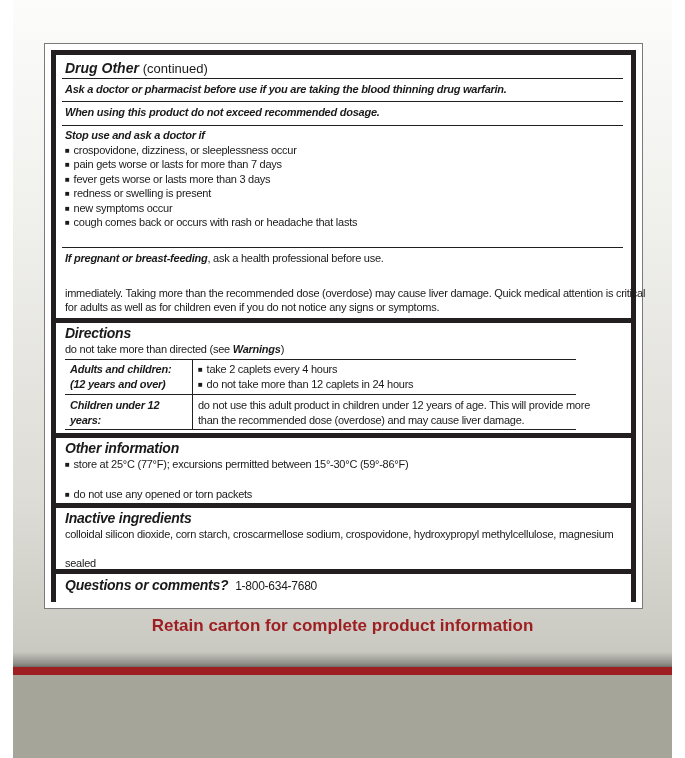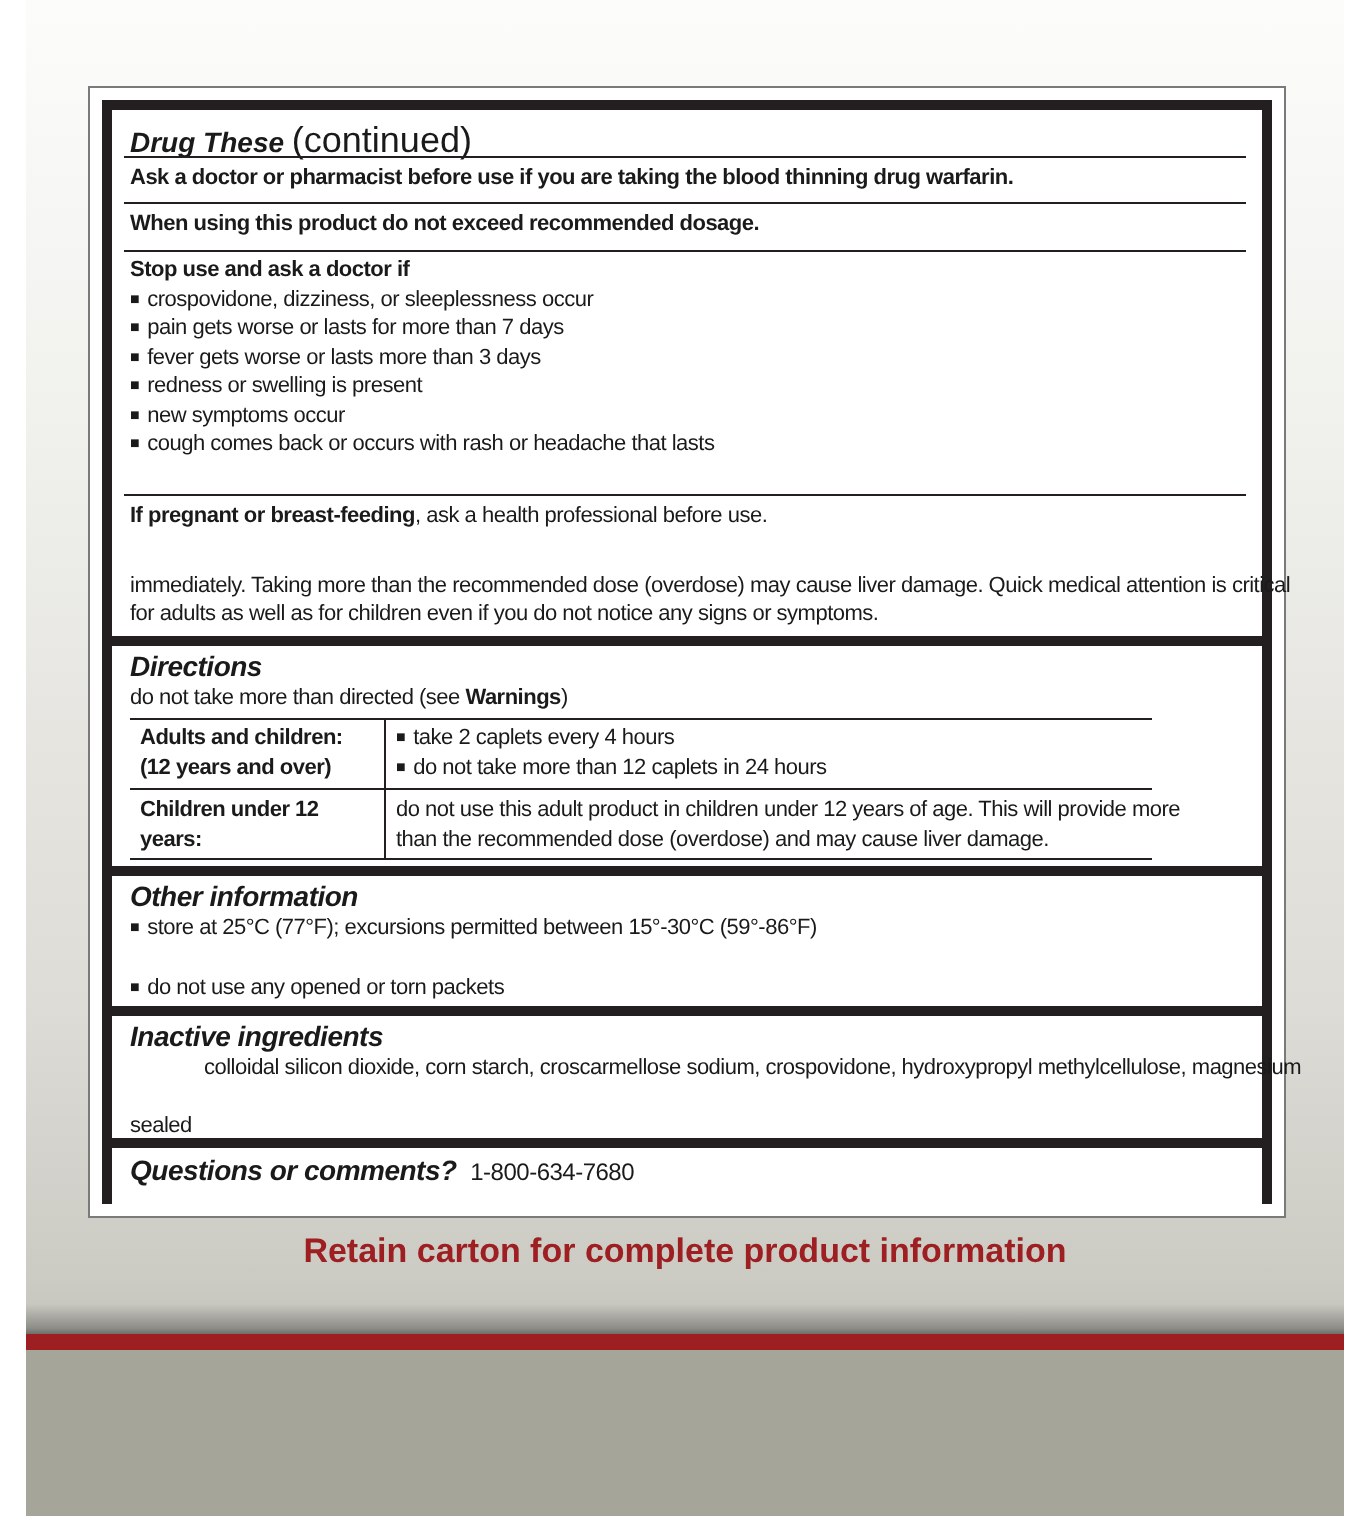--- a/index.html
+++ b/index.html
@@ -29,25 +29,25 @@
     position: absolute; left: 51px; top: 50px; width: 575px; height: 542px;
     border: 5px solid #231f20; background: #ffffff;
   }
   .section {
     position: absolute; left: 0; width: 575px; background: #fff;
   }
   .bar { position: absolute; left: 0; width: 575px; height: 5px; background: #231f20; }
   .rule { position: absolute; left: 6px; width: 561px; height: 1px; background: #231f20; }
   .txt { position: absolute; left: 9px; font-size: 11px; line-height: 14.5px; white-space: nowrap; letter-spacing: -0.25px; }
   .h-italic { font-weight: bold; font-style: italic; font-size: 14px; }
-  .b { font-weight: bold; }
+  .b { font-weight: bold; font-style: italic; }
   .bul::before { content: "■"; font-size: 8px; margin-right: 4px; position: relative; top: -1px; }
   .title-row { position: absolute; left: 9px; top: 5px; font-size: 14px; white-space: nowrap; }
   .title-row .h-italic { font-size: 14px; }
-  .title-row .normal { font-size: 18px; }
+  .title-row .normal { font-size: 13px; }
 
   
   .dtable { position: absolute; left: 9px; width: 511px; }
   .dtable .hline { position: absolute; left: 0; width: 511px; height: 1px; background: #231f20; }
   .dtable .vline { position: absolute; left: 127px; width: 1px; background: #231f20; }
   .dtable .cell { position: absolute; font-size: 11px; line-height: 15px; white-space: nowrap; letter-spacing: -0.25px; }
 
   .retain {
     position: absolute; left: 0; top: 616px; width: 685px; text-align: center;
     color: #9e1f22; font-weight: bold; font-size: 17px; letter-spacing: 0px;
@@ -59,21 +59,21 @@
 <div class="page"></div>
 <div class="red-band"></div>
 <div class="bottom-grey"></div>
 
 <div class="outer-frame"></div>
 
 <div class="label">
 
   <div class="section" style="top:0; height:263px;">
     <div class="title-row">
-      <span class="h-italic">Drug These</span>
+      <span class="h-italic">Drug Other</span>
       <span class="normal">(continued)</span>
     </div>
     <div class="rule" style="top:23px;"></div>
 
     <div class="txt b" style="top:27px;">Ask a doctor or pharmacist before use if you are taking the blood thinning drug warfarin.</div>
     <div class="rule" style="top:46px;"></div>
 
     <div class="txt b" style="top:50px;">When using this product do not exceed recommended dosage.</div>
     <div class="rule" style="top:70px;"></div>
 
@@ -124,21 +124,21 @@
 
   <div class="section" style="top:383px; height:65px;">
     <div class="txt h-italic" style="top:3px;">Other information</div>
     <div class="txt bul" style="top:19px;">store at 25°C (77°F); excursions permitted between 15°-30°C (59°-86°F)</div>
     <div class="txt bul" style="top:49px;">do not use any opened or torn packets</div>
   </div>
   <div class="bar" style="top:448px;"></div>
 
   <div class="section" style="top:453px; height:61px;">
     <div class="txt h-italic" style="top:3px;">Inactive ingredients</div>
-    <div class="txt" style="top:19px;margin-left:37px;">colloidal silicon dioxide, corn starch, croscarmellose sodium, crospovidone, hydroxypropyl methylcellulose, magnesium</div>
+    <div class="txt" style="top:19px;">colloidal silicon dioxide, corn starch, croscarmellose sodium, crospovidone, hydroxypropyl methylcellulose, magnesium</div>
     <div class="txt" style="top:48px;">sealed</div>
   </div>
   <div class="bar" style="top:514px;"></div>
 
   <div class="section" style="top:519px; height:32px;">
     <div class="txt" style="top:4px;">
       <span class="h-italic">Questions or comments?</span>
       <span style="font-size:12px; margin-left:4px;">1-800-634-7680</span>
     </div>
   </div>

